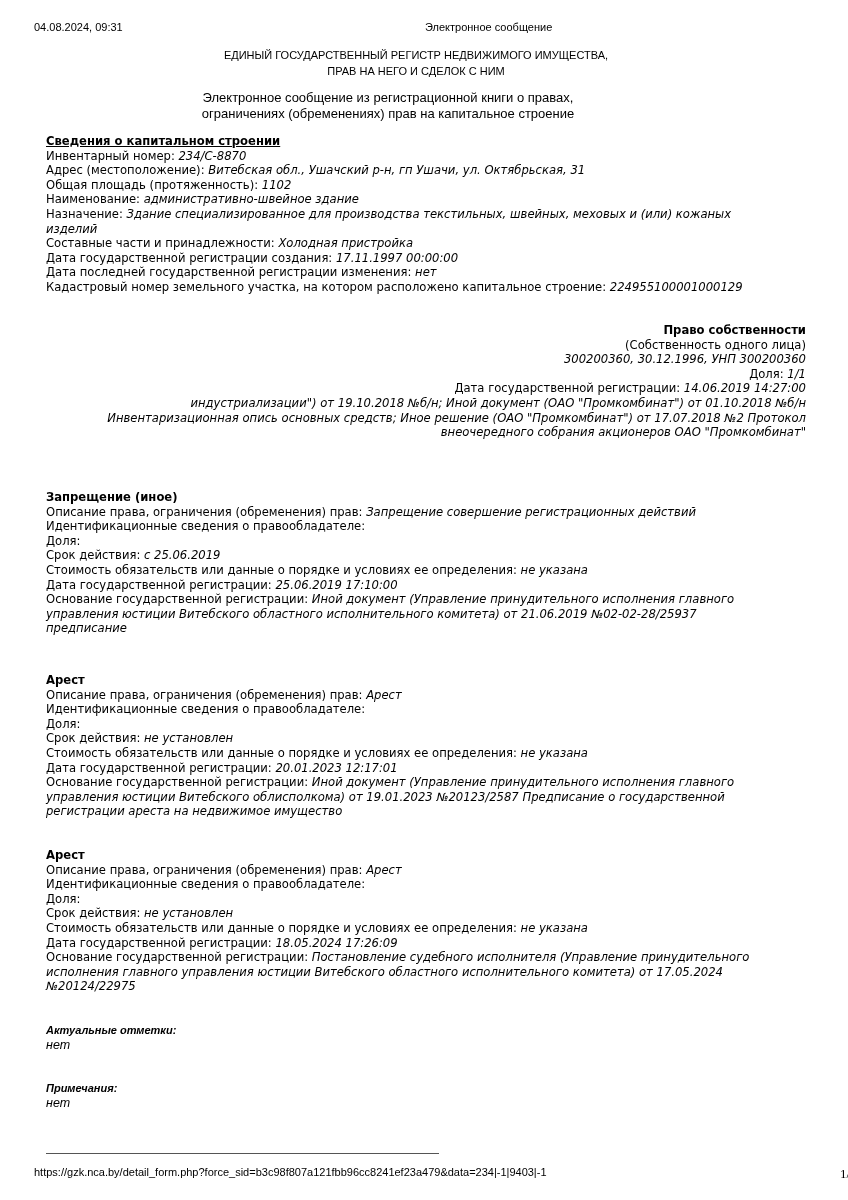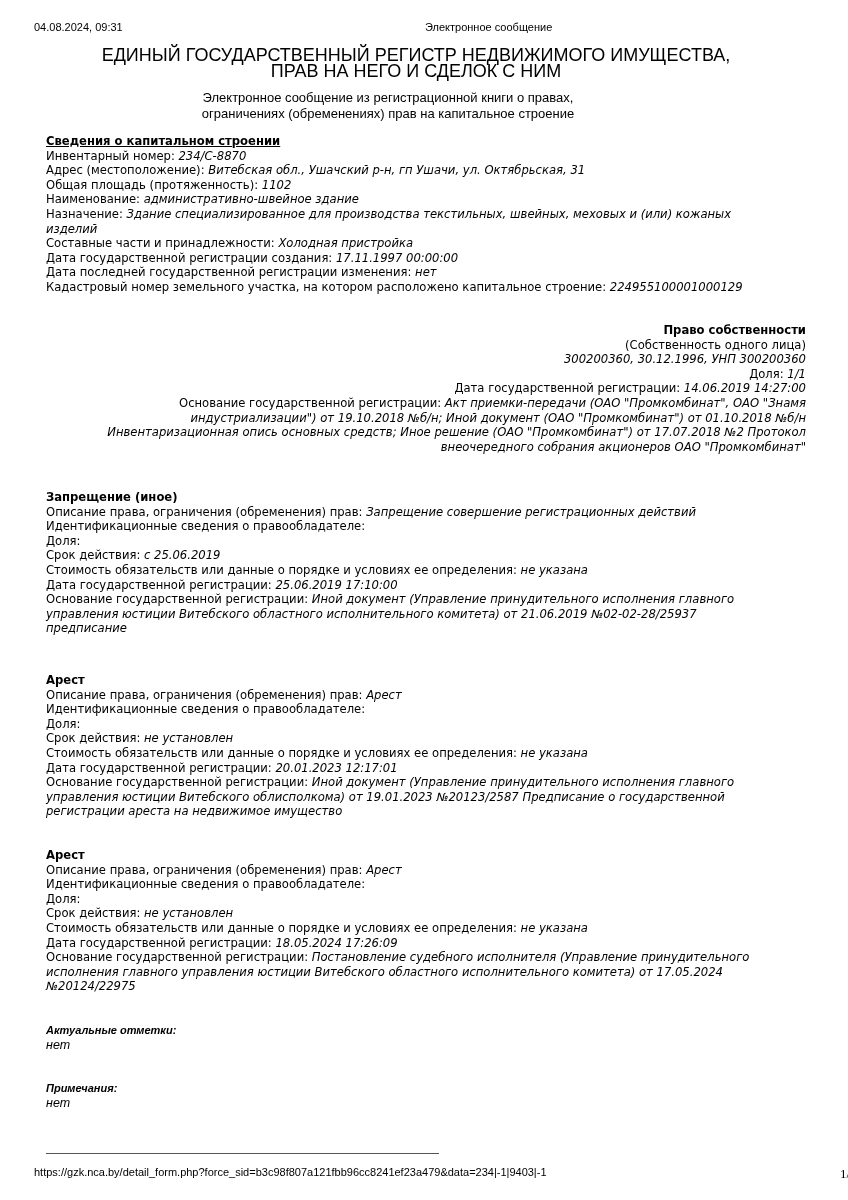--- a/index.html
+++ b/index.html
@@ -1,20 +1,20 @@
 <!DOCTYPE html>
 <html><head>
 <meta charset="utf-8">
 <style>
   html, body { margin: 0; padding: 0; background: #ffffff; }
   body { width: 848px; height: 1200px; position: relative; overflow: hidden; color: #000; }
   .hdr-top { position: absolute; top: 21px; left: 0; width: 848px; font-family: "Liberation Sans", sans-serif; font-size: 11px; }
   .hdr-date { position: absolute; left: 34px; top: 0; }
   .hdr-title { position: absolute; left: 425px; top: 0; }
-  .reg-title { position: absolute; top: 47px; left: 0; width: 832px; text-align: center; font-family: "Liberation Sans", sans-serif; font-size: 18px; line-height: 16px; }
+  .reg-title { position: absolute; top: 47px; left: 0; width: 832px; text-align: center; font-family: "Liberation Sans", sans-serif; font-size: 11px; line-height: 16px; }
   .reg-sub { position: absolute; top: 90px; left: 0; width: 776px; text-align: center; font-family: "Liberation Sans", sans-serif; font-size: 13px; line-height: 16px; }
   .content { position: absolute; left: 46px; top: 134px; width: 760px; font-family: "DejaVu Sans", sans-serif; font-size: 11.6px; line-height: 14.6px; }
   .line { white-space: nowrap; }
   .line i, .val { font-style: italic; }
   .sec-title { font-weight: bold; }
   .sec-title.u { text-decoration: underline; }
   .section { position: absolute; left: 0; width: 760px; }
   .justify { display: flex; justify-content: space-between; white-space: nowrap; }
   .tail-title { font-family: "Liberation Sans", sans-serif; font-weight: bold; font-size: 11px; font-style: italic; }
   .tail-val { font-family: "Liberation Sans", sans-serif; font-style: italic; font-size: 12.5px; }
@@ -55,21 +55,20 @@
     <div class="line"><span>Дата последней государственной регистрации изменения: </span><span class="val">нет</span></div>
     <div class="line"><span>Кадастровый номер земельного участка, на котором расположено капитальное строение: </span><span class="val">224955100001000129</span></div>
   </div>
 
   <div class="section" style="top:189px;text-align:right;">
     <div class="line sec-title">Право собственности</div>
     <div class="line">(Собственность одного лица)</div>
     <div class="line val">300200360, 30.12.1996, УНП 300200360</div>
     <div class="line"><span>Доля: </span><span class="val">1/1</span></div>
     <div class="line"><span>Дата государственной регистрации: </span><span class="val">14.06.2019 14:27:00</span></div>
-    <div class="line"><span>Основание государственной регистрации: </span><span class="val">Акт приемки-передачи (ОАО "Промкомбинат", ОАО "Знамя</span></div>
     <div class="line val">индустриализации") от 19.10.2018 №б/н; Иной документ (ОАО "Промкомбинат") от 01.10.2018 №б/н</div>
     <div class="line val">Инвентаризационная опись основных средств; Иное решение (ОАО "Промкомбинат") от 17.07.2018 №2 Протокол</div>
     <div class="line val">внеочередного собрания акционеров ОАО "Промкомбинат"</div>
   </div>
 
   <div class="section" style="top:356px;">
     <div class="line sec-title">Запрещение (иное)</div>
     <div class="line"><span>Описание права, ограничения (обременения) прав: </span><span class="val">Запрещение совершение регистрационных действий</span></div>
     <div class="line">Идентификационные сведения о правообладателе:</div>
     <div class="line">Доля:</div>

